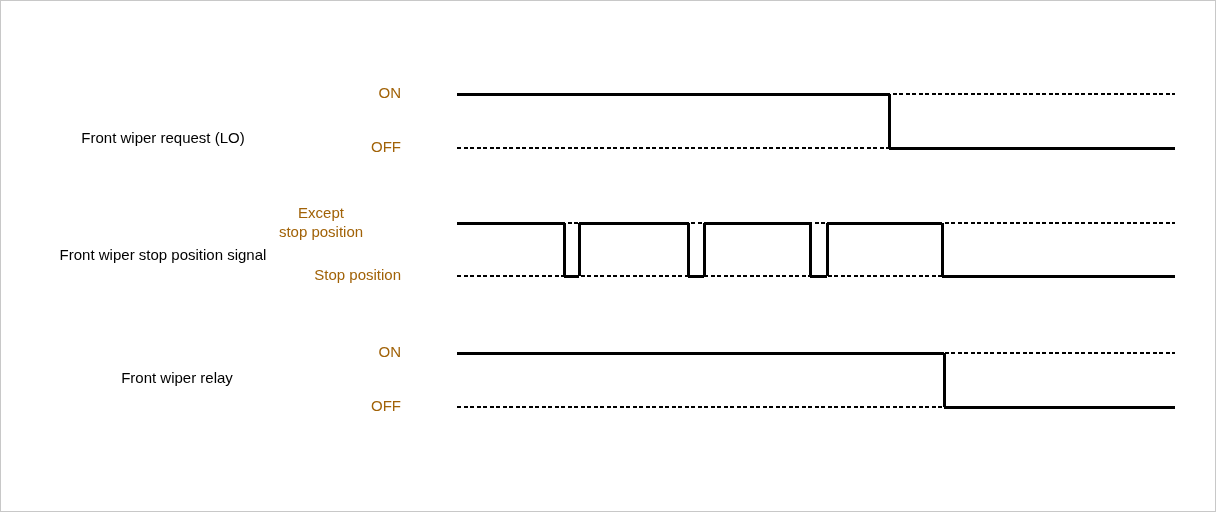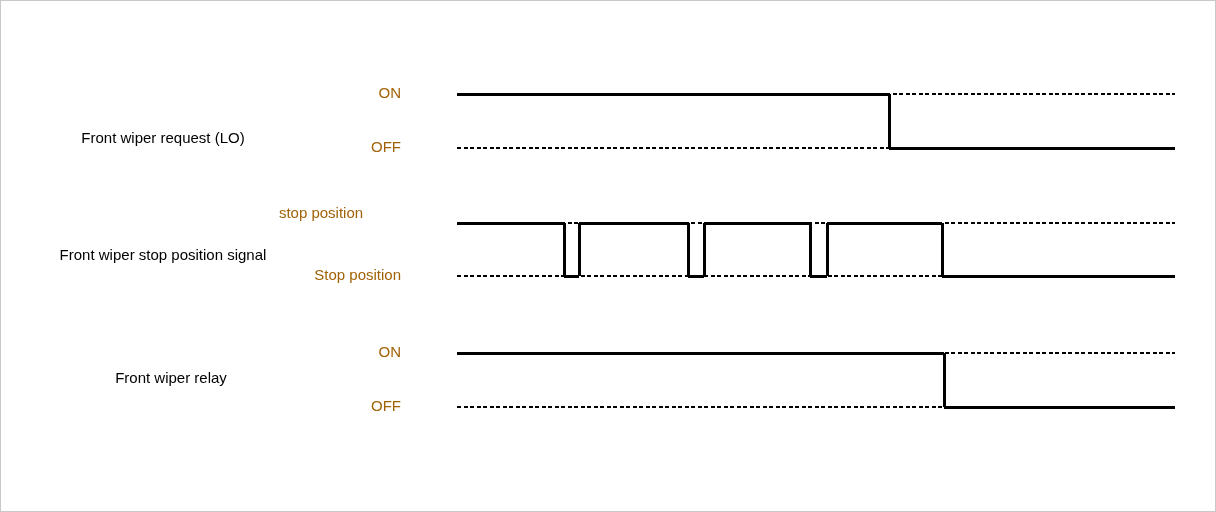--- a/index.html
+++ b/index.html
@@ -46,24 +46,25 @@
 </head>
 <body>
 
 <div id="canvas">
   <div id="labels-layer">
       <div class="row-label" style="left: 0px; top: 108px; width: 324px; margin-top: 20px;">Front wiper request (LO)</div>
       <div class="state-label" style="left: 200px; top: 82px; width: 200px;">ON</div>
       <div class="state-label" style="left: 200px; top: 136px; width: 200px;">OFF</div>
       <div class="row-label" style="left: 0px; top: 245px; width: 324px;">Front wiper stop position signal</div>
       <div class="state-label two-line" style="left: 240px; top: 202px; width: 160px;">
+        <div>Except</div>
         <div>stop position</div>
       </div>
       <div class="state-label" style="left: 200px; top: 264px; width: 200px;">Stop position</div>
-      <div class="row-label" style="left: 8px; top: 368px; width: 324px;">Front wiper relay</div>
+      <div class="row-label" style="left: 0px; top: 368px; width: 324px; padding-left: 14px;">Front wiper relay</div>
       <div class="state-label" style="left: 200px; top: 341px; width: 200px;">ON</div>
       <div class="state-label" style="left: 200px; top: 395px; width: 200px;">OFF</div>
     </div>
   <svg id="waveforms" class="wave-svg" width="1216" height="512">
       <line x1="456" y1="93" x2="1174" y2="93" stroke="#000000" stroke-width="2" stroke-dasharray="4,2.5" shape-rendering="crispEdges"></line>
       <line x1="456" y1="147" x2="1174" y2="147" stroke="#000000" stroke-width="2" stroke-dasharray="4,2.5" shape-rendering="crispEdges"></line>
       <line x1="456" y1="93" x2="888" y2="93" stroke="#000000" stroke-width="3" shape-rendering="crispEdges"></line>
       <line x1="888" y1="93" x2="888" y2="147" stroke="#000000" stroke-width="3" shape-rendering="crispEdges"></line>
       <line x1="888" y1="147" x2="1174" y2="147" stroke="#000000" stroke-width="3" shape-rendering="crispEdges"></line>
       <line x1="456" y1="222" x2="1174" y2="222" stroke="#000000" stroke-width="2" stroke-dasharray="4,2.5" shape-rendering="crispEdges"></line>

